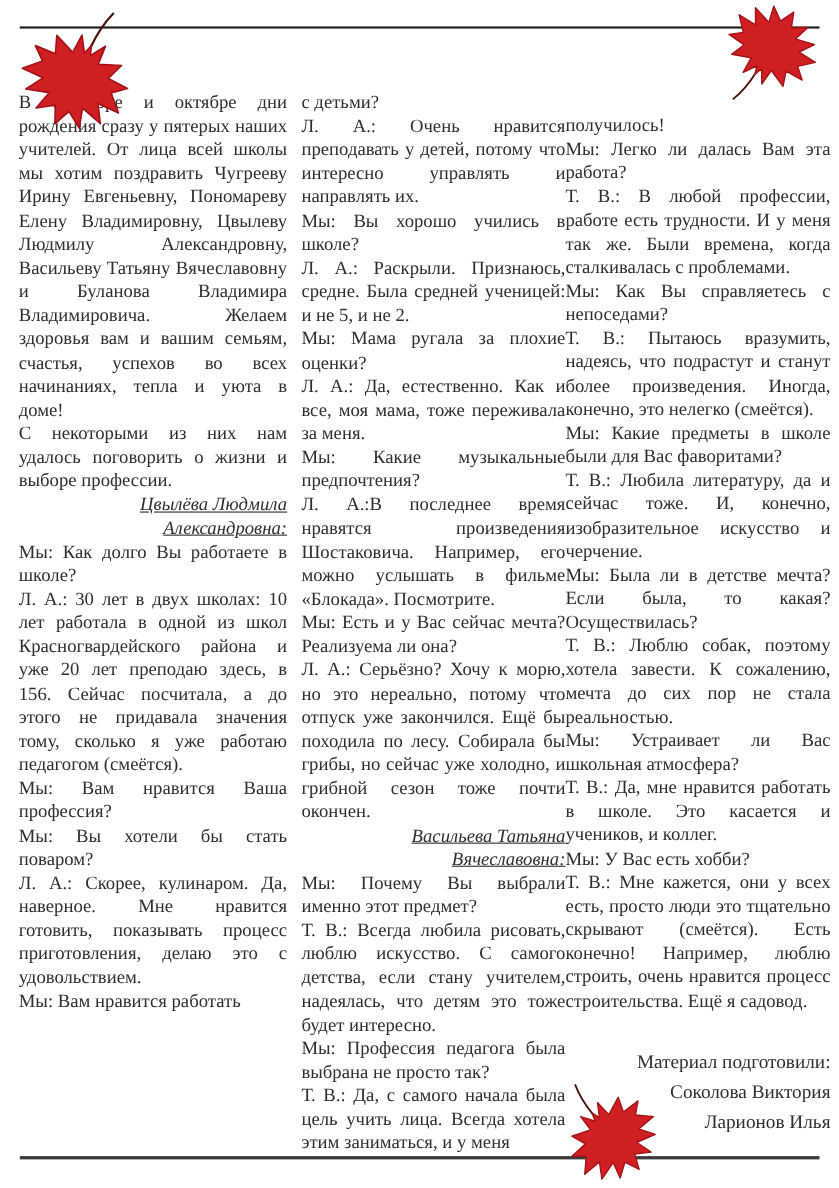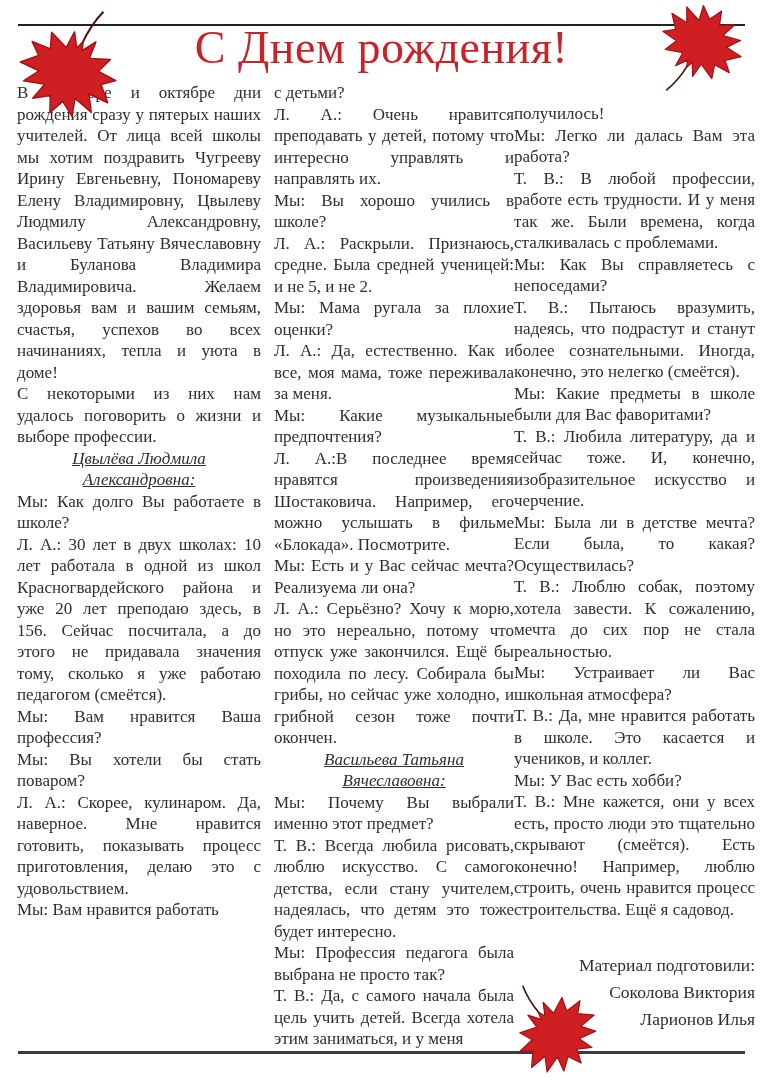--- a/index.html
+++ b/index.html
@@ -43,21 +43,21 @@
     hyphens: auto;
     -webkit-hyphens: auto;
   }
   .col-1 { left: 17px;  width: 244px; }
   .col-2 { left: 274px; width: 240px; }
   .col-3 { left: 514px; width: 241px; margin-top: 21px; }
   .col p { margin: 0; }
   .col p.heading {
     font-style: italic;
     text-decoration: underline;
-    text-align: center;
+    text-align: right;
   }
   .credits {
     margin-top: 32px;
     text-align: right;
     line-height: 27px;
     font-size: 17.5px;
   }
   .leaf {
     position: absolute;
     z-index: 3;
@@ -67,21 +67,20 @@
   .leaf-top-right { left: 642px; top: 2px;   width: 108px; height: 100px; transform: rotate(32deg); }
   .leaf-bottom    { left: 499px; top: 976px; width: 102px; height: 100px; transform: rotate(140deg); }
 </style>
 </head>
 <body>
 
 <div class="page">
 
   <div class="rule top"></div>
 
-  <h1 class="title">С Днем рождения!</h1>
 
   <div class="leaf leaf-top-left">
     <svg viewBox="0 0 100 120" aria-hidden="true">
       <path d="M50 80 C50 92 49 104 44 118" fill="none" stroke="#4a1208" stroke-width="2"></path>
       <path d="M50 2 L57 18 L72 8 L67 26 L88 20 L78 36 L99 36 L85 50 L97 60 L77 61 L83 77 L63 69 L62 87 L53 73 L50 82 L47 73 L38 87 L37 69 L17 77 L23 61 L3 60 L15 50 L1 36 L22 36 L12 20 L33 26 L28 8 L43 18 Z" fill="#d01f23" stroke="#a31217" stroke-width="1.5" stroke-linejoin="round"></path>
     </svg>
   </div>
   <div class="leaf leaf-top-right">
     <svg viewBox="0 0 100 120" aria-hidden="true">
       <path d="M50 80 C50 92 49 104 44 118" fill="none" stroke="#4a1208" stroke-width="2"></path>
@@ -114,29 +113,29 @@
       <p class="body">Мы: Мама ругала за плохие оценки?</p>
       <p class="body">Л. А.: Да, естественно. Как и все, моя мама, тоже переживала за меня.</p>
       <p class="body">Мы: Какие музыкальные предпочтения?</p>
       <p class="body">Л. А.:В последнее время нравятся произведения Шостаковича. Например, его можно услышать в фильме «Блокада». Посмотрите.</p>
       <p class="body">Мы: Есть и у Вас сейчас мечта? Реализуема ли она?</p>
       <p class="body">Л. А.: Серьёзно? Хочу к морю, но это нереально, потому что отпуск уже закончился. Ещё бы походила по лесу. Собирала бы грибы, но сейчас уже холодно, и грибной сезон тоже почти окончен.</p>
       <p class="heading">Васильева Татьяна Вячеславовна:</p>
       <p class="body">Мы: Почему Вы выбрали именно этот предмет?</p>
       <p class="body">Т. В.: Всегда любила рисовать, люблю искусство. С самого детства, если стану учителем, надеялась, что детям это тоже будет интересно.</p>
       <p class="body">Мы: Профессия педагога была выбрана не просто так?</p>
-      <p class="body">Т. В.: Да, с самого начала была цель учить детей. Всегда хотела этим заниматься, и у меня</p>
+      <p class="body">Т. В.: Да, с самого начала была цель учить лица. Всегда хотела этим заниматься, и у меня</p>
     </div>
   <div class="col col-3" lang="ru">
 
   <p class="body">получилось!</p>
       <p class="body">Мы: Легко ли далась Вам эта работа?</p>
       <p class="body">Т. В.: В любой профессии, работе есть трудности. И у меня так же. Были времена, когда сталкивалась с проблемами.</p>
       <p class="body">Мы: Как Вы справляетесь с непоседами?</p>
-      <p class="body">Т. В.: Пытаюсь вразумить, надеясь, что подрастут и станут более сознательными. Иногда, конечно, это нелегко (смеётся).</p>
+      <p class="body">Т. В.: Пытаюсь вразумить, надеясь, что подрастут и станут более произведения. Иногда, конечно, это нелегко (смеётся).</p>
       <p class="body">Мы: Какие предметы в школе были для Вас фаворитами?</p>
       <p class="body">Т. В.: Любила литературу, да и сейчас тоже. И, конечно, изобразительное искусство и черчение.</p>
       <p class="body">Мы: Была ли в детстве мечта? Если была, то какая? Осуществилась?</p>
       <p class="body">Т. В.: Люблю собак, поэтому хотела завести. К сожалению, мечта до сих пор не стала реальностью.</p>
       <p class="body">Мы: Устраивает ли Вас школьная атмосфера?</p>
       <p class="body">Т. В.: Да, мне нравится работать в школе. Это касается и учеников, и коллег.</p>
       <p class="body">Мы: У Вас есть хобби?</p>
       <p class="body">Т. В.: Мне кажется, они у всех есть, просто люди это тщательно скрывают (смеётся). Есть конечно! Например, люблю строить, очень нравится процесс строительства. Ещё я садовод.</p>
       <div class="credits">
         <div>Материал подготовили:</div>

